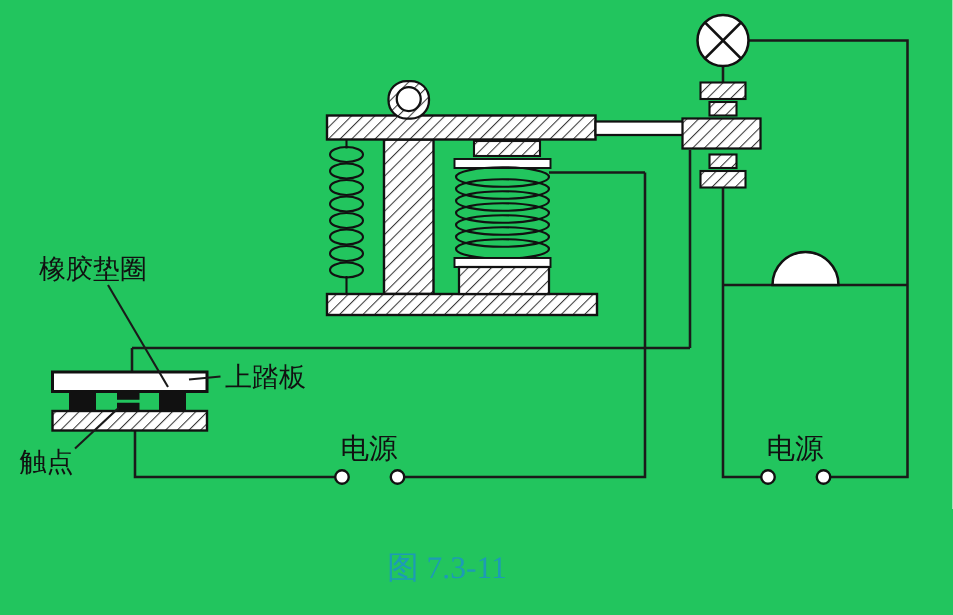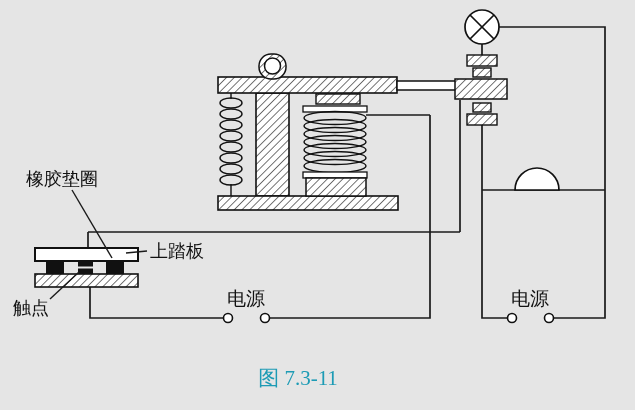--- a/index.html
+++ b/index.html
@@ -1,19 +1,19 @@
 <!DOCTYPE html>
 <html><head>
 <meta charset="utf-8">
 <style>
   html,body{margin:0;padding:0;background:#ffffff;}
   .canvas{
     position:relative;
     width:635px;height:410px;
-    background:#e5e5e5;
+    background:#22c55e;
     font-family:"Liberation Serif","DejaVu Serif",serif;
     overflow:hidden;
   }
   svg{position:absolute;left:0;top:0;}
   text{user-select:none;}
 </style>
 </head>
 <body>
 
 <div class="canvas">

